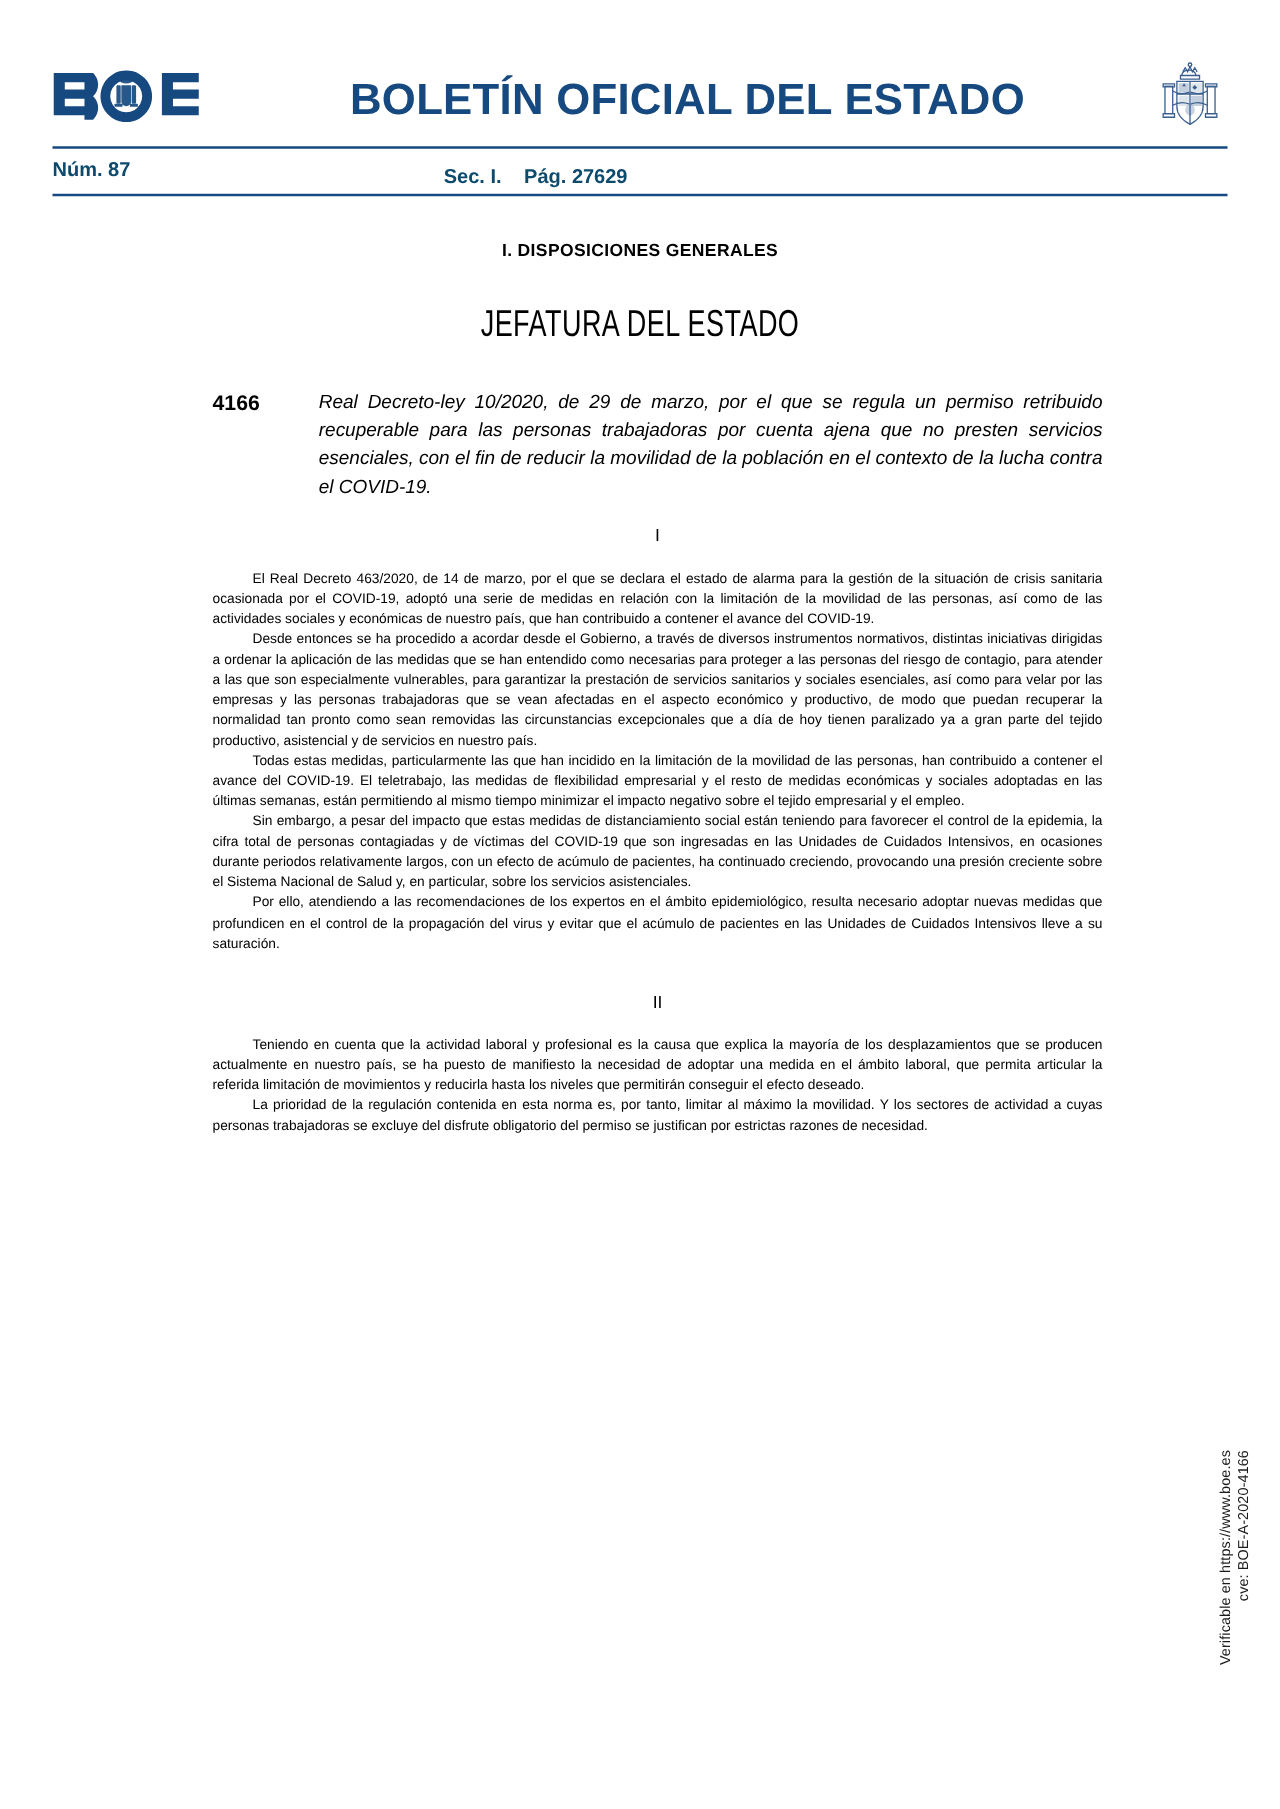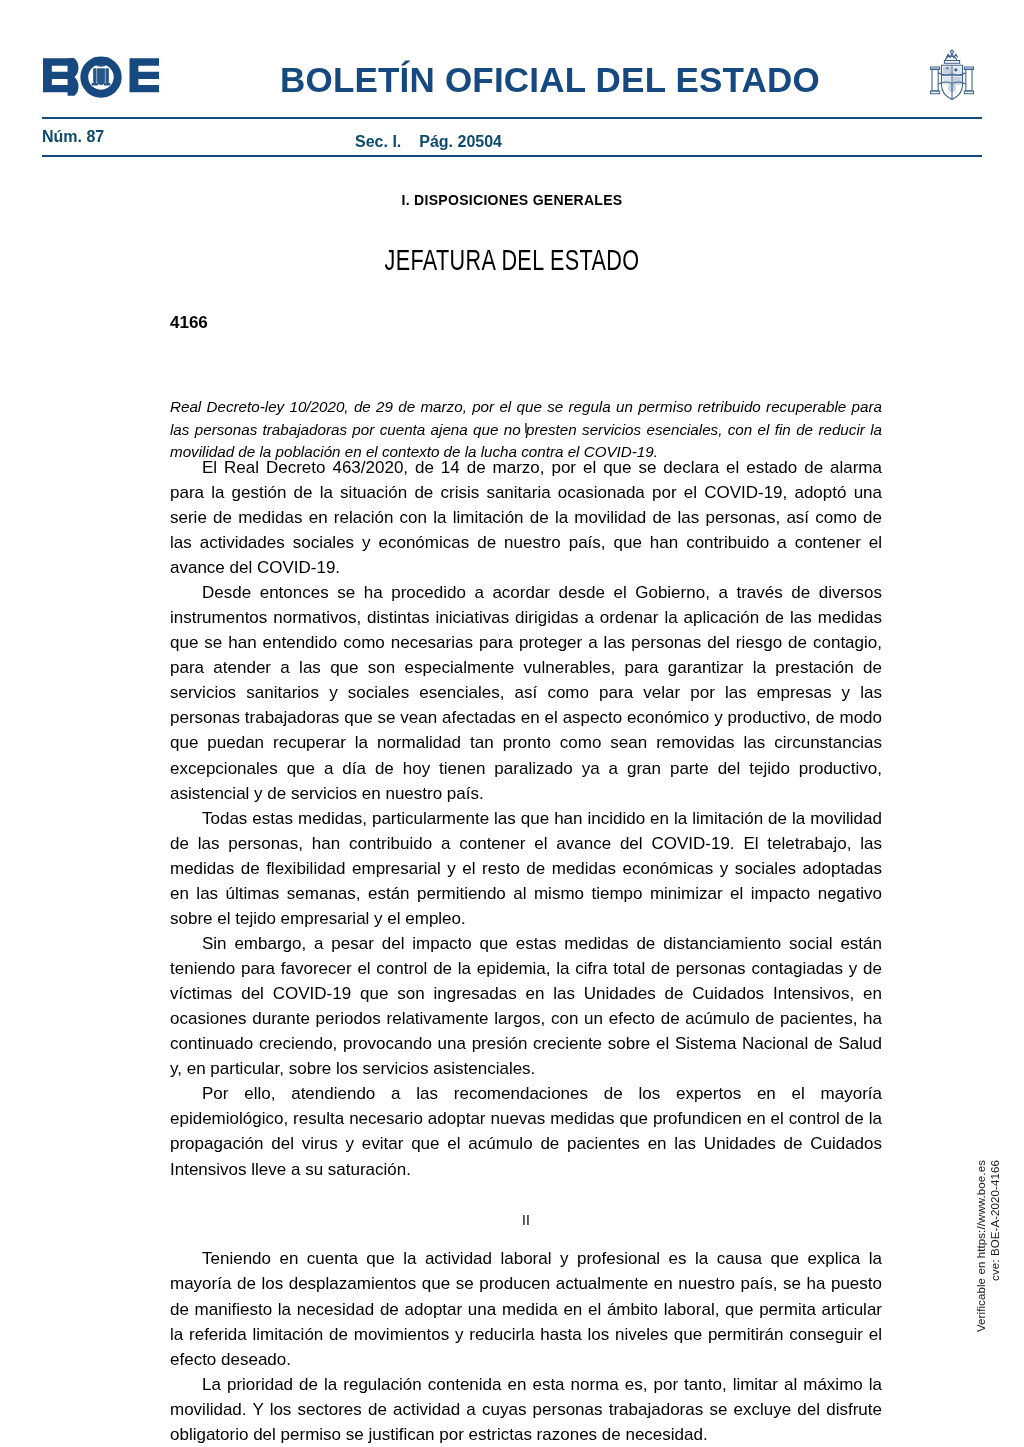--- a/index.html
+++ b/index.html
@@ -114,21 +114,20 @@
   }
 
   
   .decree {
     position: absolute;
     left: 170px;
     top: 311px;
     width: 712px;
     display: flex;
     align-items: flex-start;
-    flex-direction: column;
   }
   .decree-num {
     flex: 0 0 85px;
     font-size: 17px;
     font-weight: bold;
     line-height: 1.42;
   }
   .decree-title {
     flex: 1 1 auto;
     font-size: 15.2px;
@@ -149,21 +148,21 @@
   .roman {
     text-align: center;
     font-size: 14px;
     margin: 0 0 18px 0;
     line-height: 1.2;
   }
   .roman.second { margin-top: 30px; }
 
   p.para {
     margin: 0;
-    font-size: 17px;
+    font-size: 11px;
     line-height: 1.475;
     text-align: justify;
     text-justify: inter-word;
     text-indent: 32px;
     -webkit-hyphens: none;
     hyphens: none;
   }
 
   
   .cve-sidebar {
@@ -251,21 +250,21 @@
       </g>
     </svg>
   </div>
 
   <div class="rule rule-top"></div>
 
   <div class="header-info">
     <div class="hi-left">Núm. 87</div>
     <div class="hi-right">
       <span>Sec. I.</span>
-      <span>Pág. 20504</span>
+      <span>Pág. 27629</span>
     </div>
   </div>
 
   <div class="rule rule-bottom"></div>
 
   <div class="section-heading">I. DISPOSICIONES GENERALES</div>
   <div class="organ-heading">JEFATURA DEL ESTADO</div>
 
   <div class="decree">
     <div class="decree-num">4166</div>
@@ -273,21 +272,21 @@
   </div>
 
   <div class="body-col">
 
     <div class="roman">I</div>
 
     <p class="para">El Real Decreto 463/2020, de 14 de marzo, por el que se declara el estado de alarma para la gestión de la situación de crisis sanitaria ocasionada por el COVID-19, adoptó una serie de medidas en relación con la limitación de la movilidad de las personas, así como de las actividades sociales y económicas de nuestro país, que han contribuido a contener el avance del COVID-19.</p>
     <p class="para">Desde entonces se ha procedido a acordar desde el Gobierno, a través de diversos instrumentos normativos, distintas iniciativas dirigidas a ordenar la aplicación de las medidas que se han entendido como necesarias para proteger a las personas del riesgo de contagio, para atender a las que son especialmente vulnerables, para garantizar la prestación de servicios sanitarios y sociales esenciales, así como para velar por las empresas y las personas trabajadoras que se vean afectadas en el aspecto económico y productivo, de modo que puedan recuperar la normalidad tan pronto como sean removidas las circunstancias excepcionales que a día de hoy tienen paralizado ya a gran parte del tejido productivo, asistencial y de servicios en nuestro país.</p>
     <p class="para">Todas estas medidas, particularmente las que han incidido en la limitación de la movilidad de las personas, han contribuido a contener el avance del COVID-19. El teletrabajo, las medidas de flexibilidad empresarial y el resto de medidas económicas y sociales adoptadas en las últimas semanas, están permitiendo al mismo tiempo minimizar el impacto negativo sobre el tejido empresarial y el empleo.</p>
     <p class="para">Sin embargo, a pesar del impacto que estas medidas de distanciamiento social están teniendo para favorecer el control de la epidemia, la cifra total de personas contagiadas y de víctimas del COVID-19 que son ingresadas en las Unidades de Cuidados Intensivos, en ocasiones durante periodos relativamente largos, con un efecto de acúmulo de pacientes, ha continuado creciendo, provocando una presión creciente sobre el Sistema Nacional de Salud y, en particular, sobre los servicios asistenciales.</p>
-    <p class="para">Por ello, atendiendo a las recomendaciones de los expertos en el mayoría epidemiológico, resulta necesario adoptar nuevas medidas que profundicen en el control de la propagación del virus y evitar que el acúmulo de pacientes en las Unidades de Cuidados Intensivos lleve a su saturación.</p>
+    <p class="para">Por ello, atendiendo a las recomendaciones de los expertos en el ámbito epidemiológico, resulta necesario adoptar nuevas medidas que profundicen en el control de la propagación del virus y evitar que el acúmulo de pacientes en las Unidades de Cuidados Intensivos lleve a su saturación.</p>
 
     <div class="roman second">II</div>
 
     <p class="para">Teniendo en cuenta que la actividad laboral y profesional es la causa que explica la mayoría de los desplazamientos que se producen actualmente en nuestro país, se ha puesto de manifiesto la necesidad de adoptar una medida en el ámbito laboral, que permita articular la referida limitación de movimientos y reducirla hasta los niveles que permitirán conseguir el efecto deseado.</p>
     <p class="para">La prioridad de la regulación contenida en esta norma es, por tanto, limitar al máximo la movilidad. Y los sectores de actividad a cuyas personas trabajadoras se excluye del disfrute obligatorio del permiso se justifican por estrictas razones de necesidad.</p>
   </div>
 
   <div class="cve-sidebar">
     <div class="cve-line">cve: BOE-A-2020-4166</div>
     <div class="cve-line">Verificable en https://www.boe.es</div>

